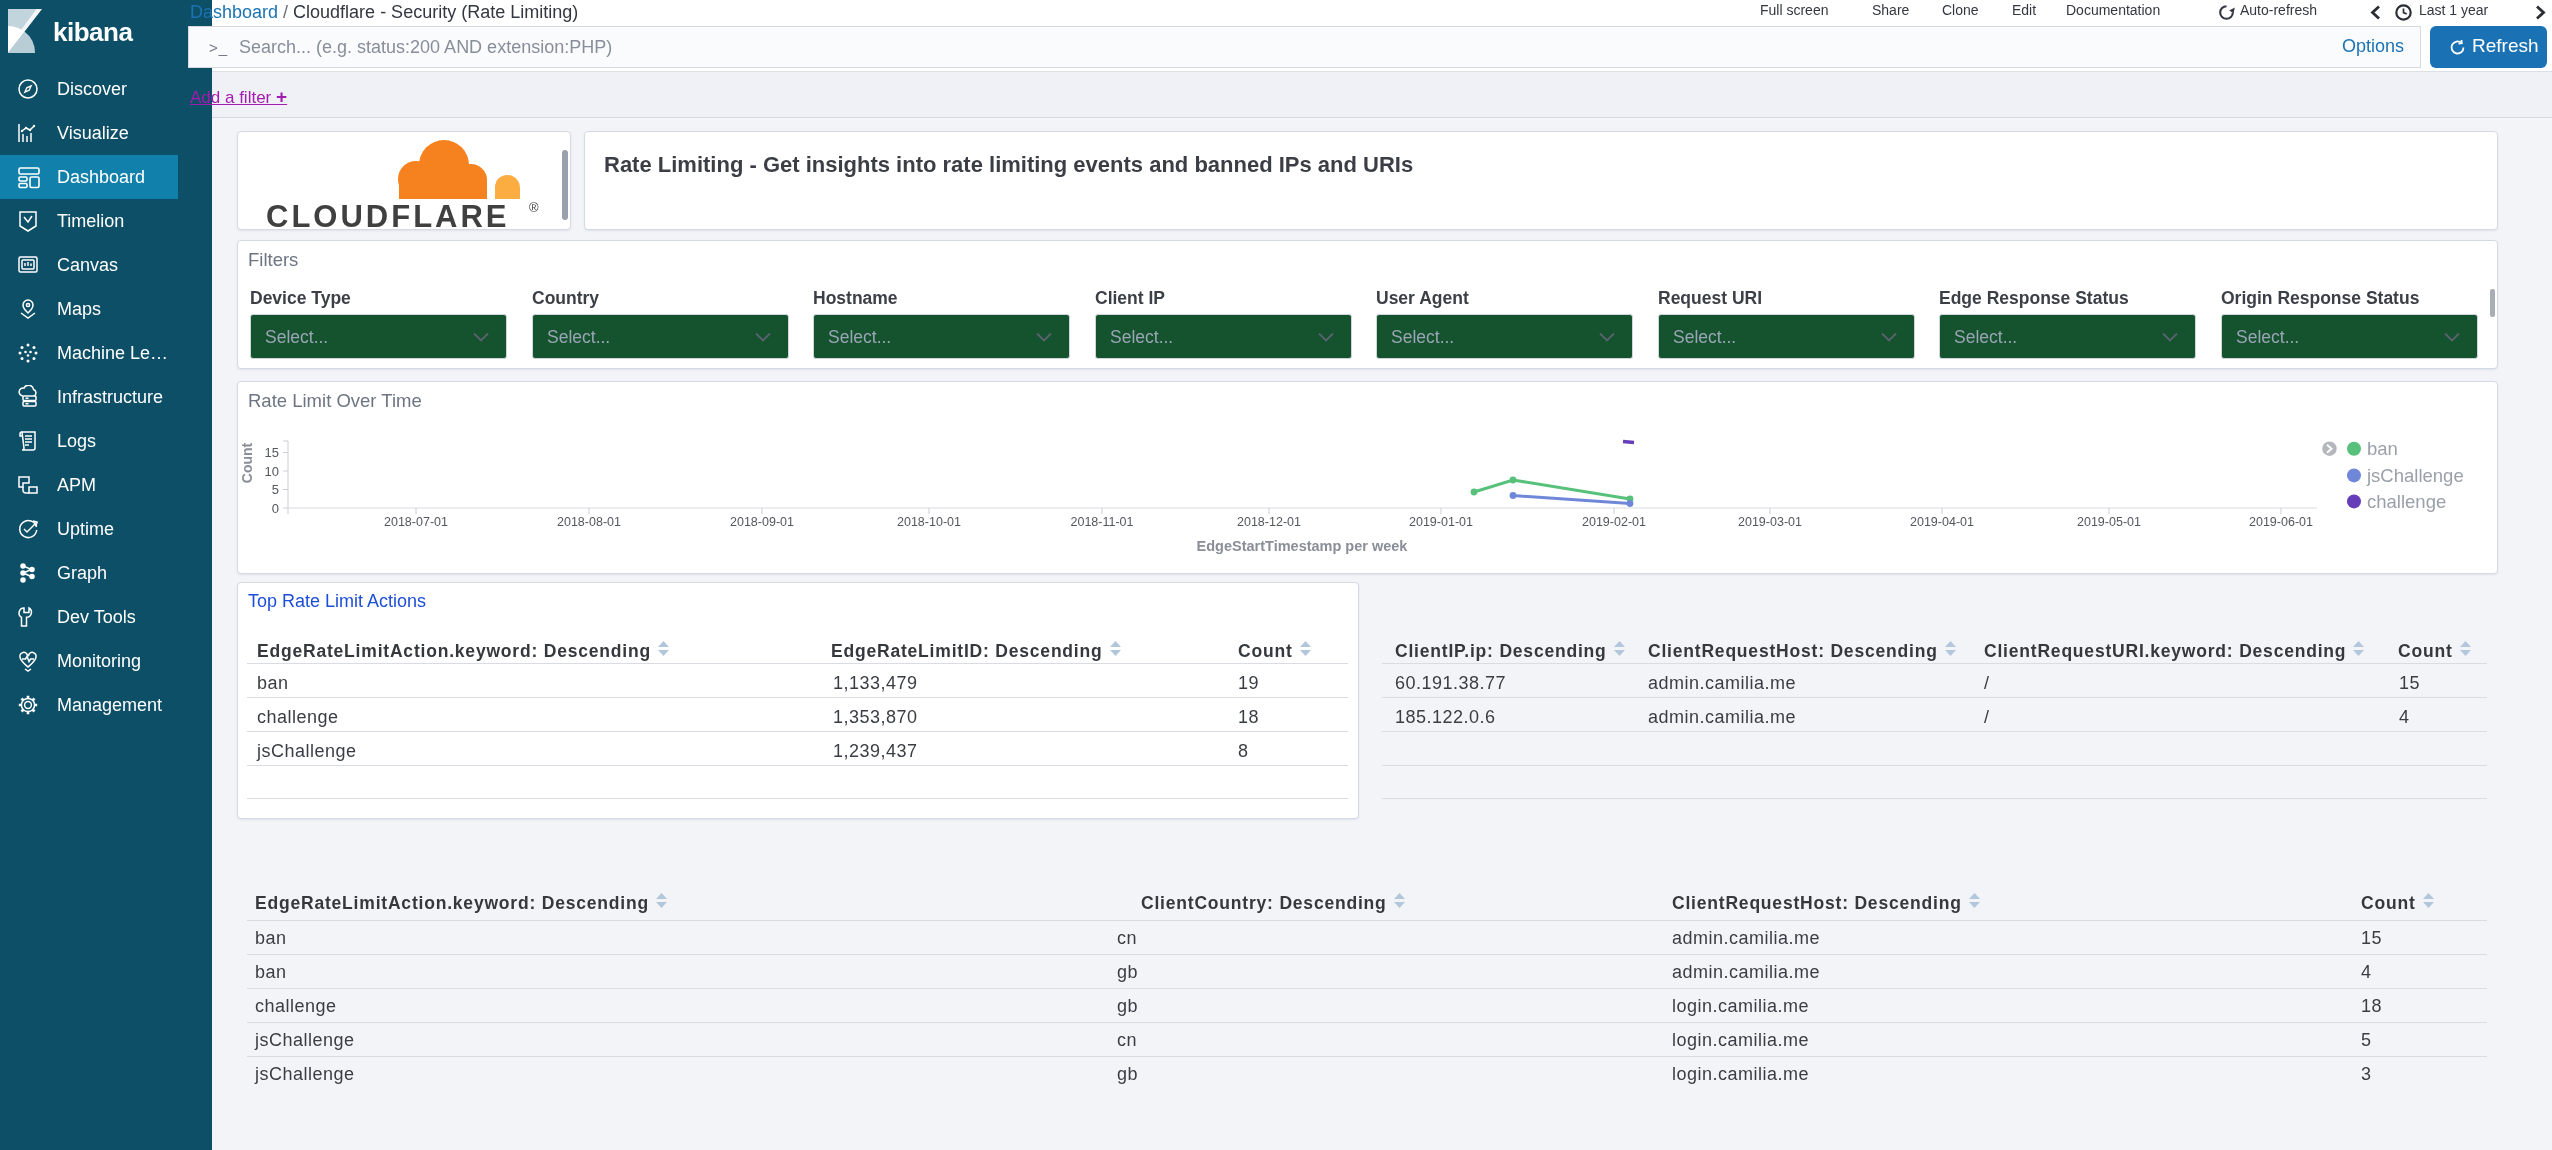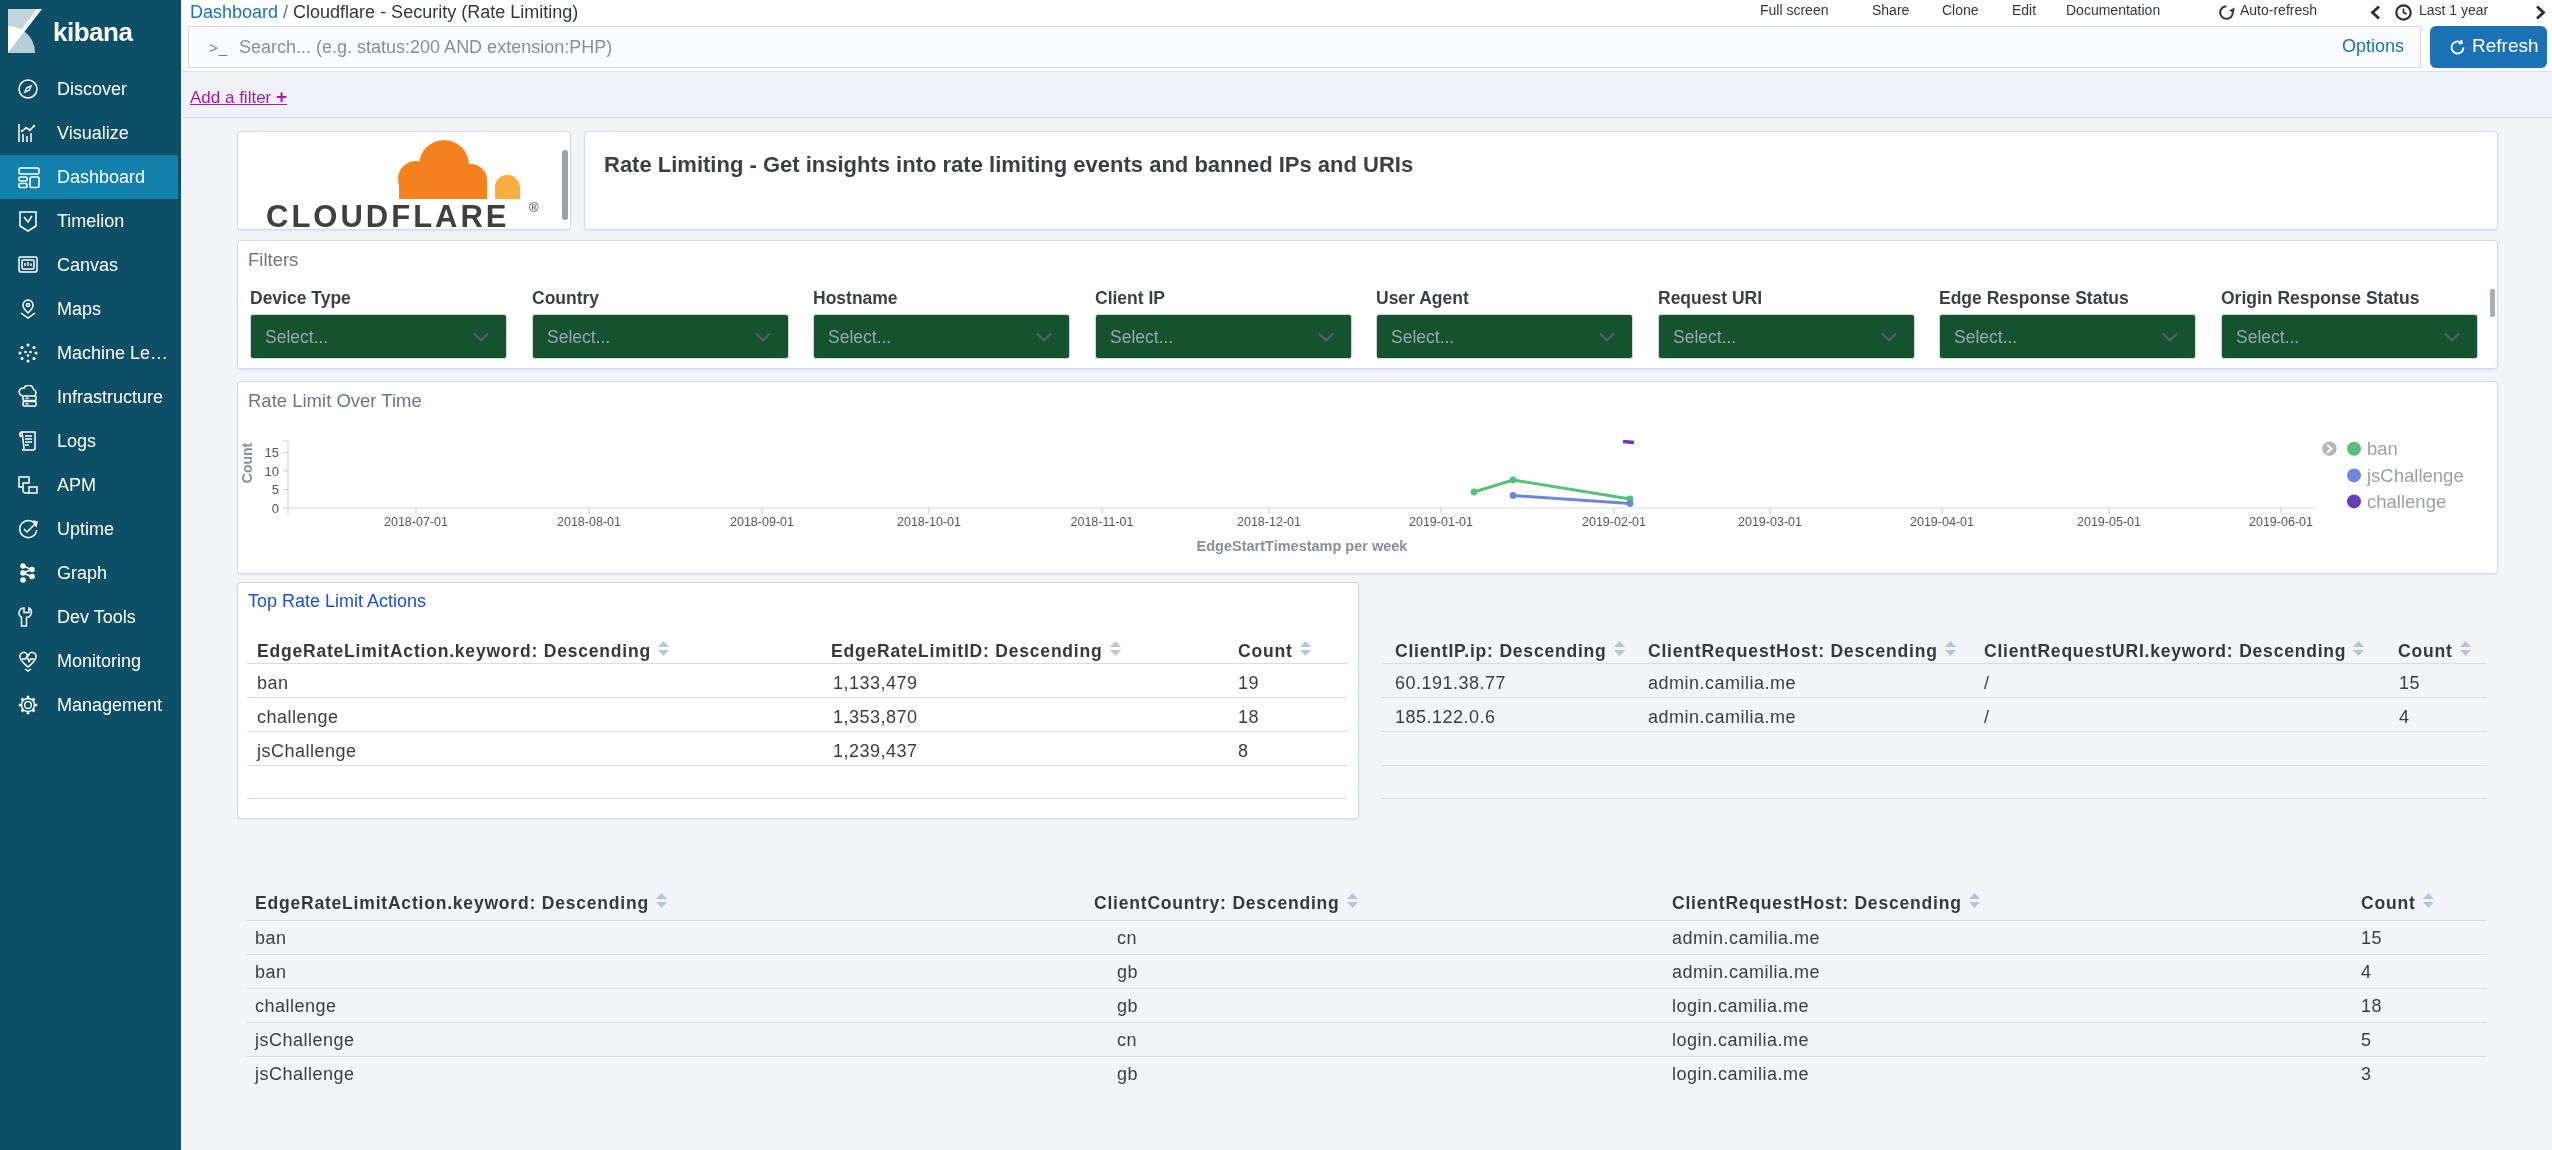--- a/index.html
+++ b/index.html
@@ -2,21 +2,21 @@
 <html><head>
 <meta charset="utf-8">
 <style>
 * { margin:0; padding:0; box-sizing:border-box; }
 html,body { width:2552px; height:1150px; overflow:hidden; }
 body { font-family:"Liberation Sans", sans-serif; background:#f3f4f8; }
 #root { position:relative; width:2552px; height:1150px; }
 .abs { position:absolute; }
 
 
-#sidebar { position:absolute; left:0; top:0; width:181px; height:1150px; background:#0d4f66; }
+#sidebar { position:absolute; left:0; top:0; width:212px; height:1150px; background:#0d4f66; }
 .navitem { position:absolute; left:0; width:178px; height:44px; color:#fff; }
 .navitem.active { background:#1181ab; }
 .navitem .lbl { position:absolute; left:57px; top:51%; transform:translateY(-50%); font-size:18px; color:#fff; white-space:nowrap; }
 .navitem svg { position:absolute; left:16px; top:50%; transform:translateY(-50%); }
 
 
 #chrome { position:absolute; left:178px; top:0; width:2374px; height:71px; background:#fff; }
 #filterstrip { position:absolute; left:178px; top:71px; width:2374px; height:47px; background:#f0f1f6; border-top:1px solid #dcdfe6; border-bottom:1px solid #d4d8e0; }
 .crumb { position:absolute; top:2px; left:12px; font-size:18px; color:#343741; }
 .crumb a { color:#1c73b3; text-decoration:none; }
@@ -375,21 +375,21 @@
     <div class="td abs" style="left:1984px;top:707px">/</div>
     <div class="td abs" style="left:2399px;top:707px">4</div>
   <div class="tline abs" style="left:1382px;top:731px;width:1105px"></div>
   <div class="tline abs" style="left:1382px;top:765px;width:1105px"></div>
   <div class="tline abs" style="left:1382px;top:798px;width:1105px"></div>
 
   <div class="th abs" style="left:255px;top:893px">EdgeRateLimitAction.keyword: Descending<svg class="sorticon" width="13" height="15" viewBox="0 0 13 15">
         <polygon points="6.5,0 12,6 1,6" fill="#b2c7dc"></polygon>
         <polygon points="1,9 12,9 6.5,15" fill="#b2c7dc"></polygon>
       </svg></div>
-  <div class="th abs" style="left:1094px;top:893px">ClientCountry: Descending<svg class="sorticon" width="13" height="15" viewBox="0 0 13 15">
+  <div class="th abs" style="left:1141px;top:893px">ClientCountry: Descending<svg class="sorticon" width="13" height="15" viewBox="0 0 13 15">
         <polygon points="6.5,0 12,6 1,6" fill="#b2c7dc"></polygon>
         <polygon points="1,9 12,9 6.5,15" fill="#b2c7dc"></polygon>
       </svg></div>
   <div class="th abs" style="left:1672px;top:893px">ClientRequestHost: Descending<svg class="sorticon" width="13" height="15" viewBox="0 0 13 15">
         <polygon points="6.5,0 12,6 1,6" fill="#b2c7dc"></polygon>
         <polygon points="1,9 12,9 6.5,15" fill="#b2c7dc"></polygon>
       </svg></div>
   <div class="th abs" style="left:2361px;top:893px">Count<svg class="sorticon" width="13" height="15" viewBox="0 0 13 15">
         <polygon points="6.5,0 12,6 1,6" fill="#b2c7dc"></polygon>
         <polygon points="1,9 12,9 6.5,15" fill="#b2c7dc"></polygon>

